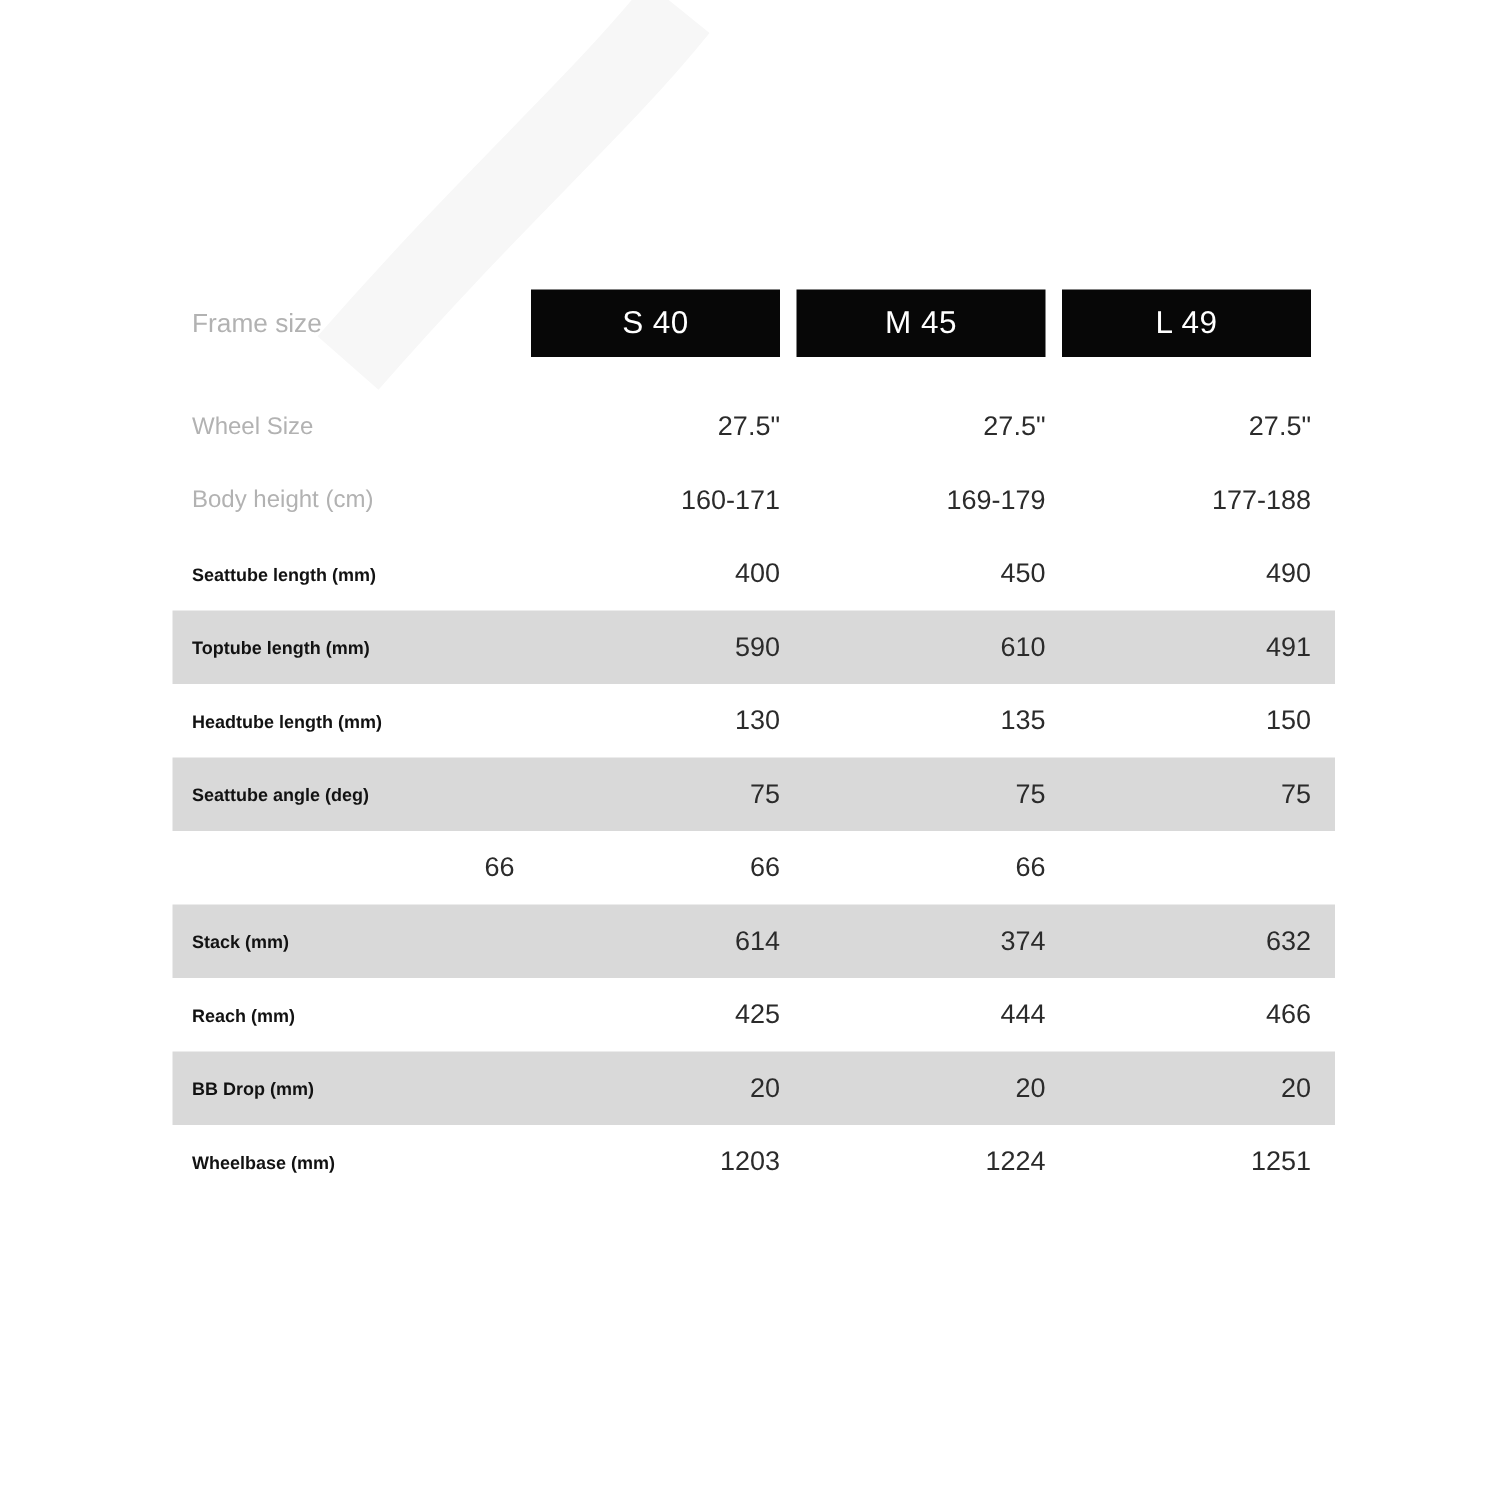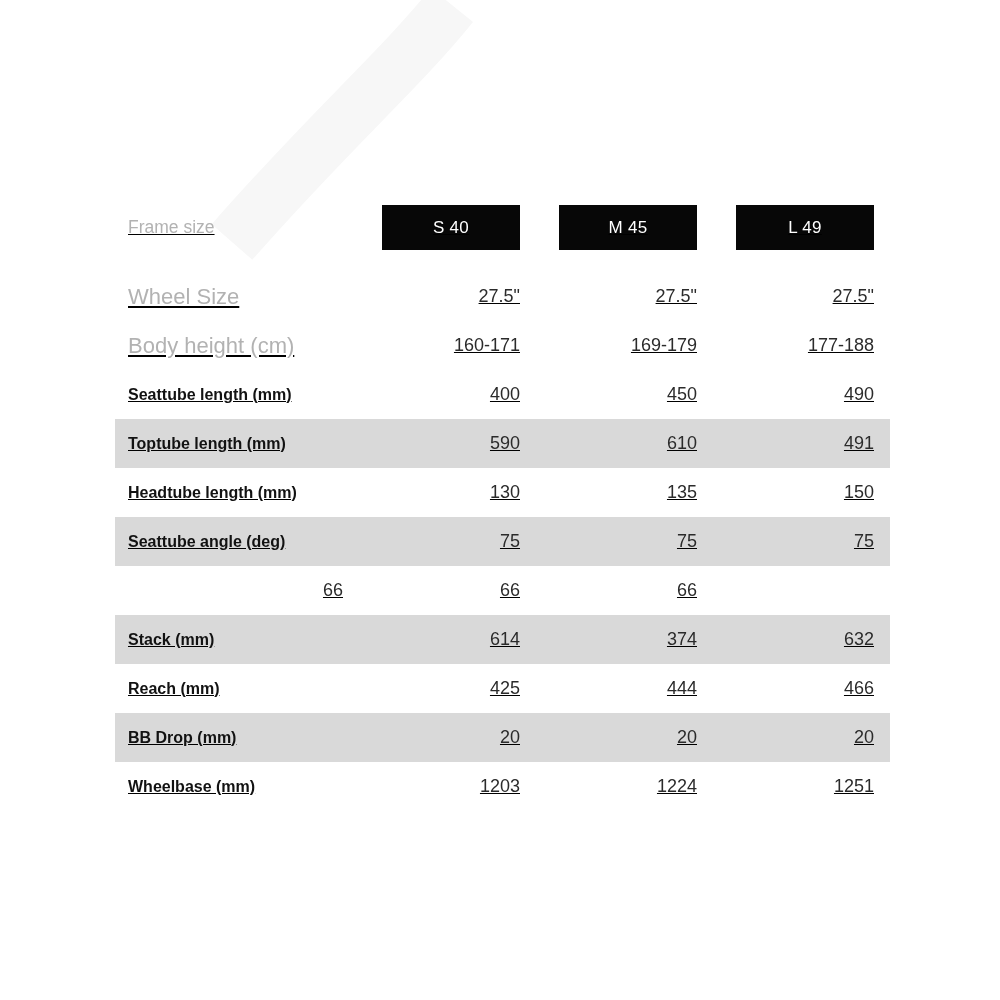--- a/index.html
+++ b/index.html
@@ -9,57 +9,56 @@
     font-family: "Liberation Sans", sans-serif;
     position: relative;
     overflow: hidden;
   }
   .decor-arc {
     position: absolute; top: 0; left: 0;
     pointer-events: none;
   }
   .spec-table {
     position: absolute;
-    left: 115px; top: 204px;
+    left: 115px; top: 192px;
     width: 775px;
-    text-decoration: underline;
   }
   .grid-row {
     display: grid;
     grid-template-columns: 1fr 177px 177px 177px;
     align-items: center;
     box-sizing: border-box;
     padding-right: 16px;
   }
   .header-row { height: 47px; margin-bottom: 21px; }
   .header-label {
     padding-left: 13px;
     font-size: 17.5px;
     color: var(--muted-text);
   }
   .size-badge {
     justify-self: end;
-    width: 138px; height: 45px;
+    width: 166px; height: 45px;
     background: var(--badge-bg);
     color: var(--badge-text);
     display: flex; align-items: center; justify-content: center;
-    font-size: 17px;
+    font-size: 21px;
     letter-spacing: .3px;
   }
   .spec-row { height: 49px; }
   .spec-row.stripe { background: var(--stripe); }
   .cell-label {
     padding-left: 13px;
-    font-size: 16px;
+    font-size: 12px;
     font-weight: bold;
     color: var(--dark-text);
   }
   .spec-row.muted .cell-label {
     font-weight: normal;
-    font-size: 22px;
+    font-size: 16px;
     color: var(--muted-text);
   }
   .cell-value {
     text-align: right;
     font-size: 18px;
     color: var(--value-text);
   }
 </style>
 </head>
 <body>

